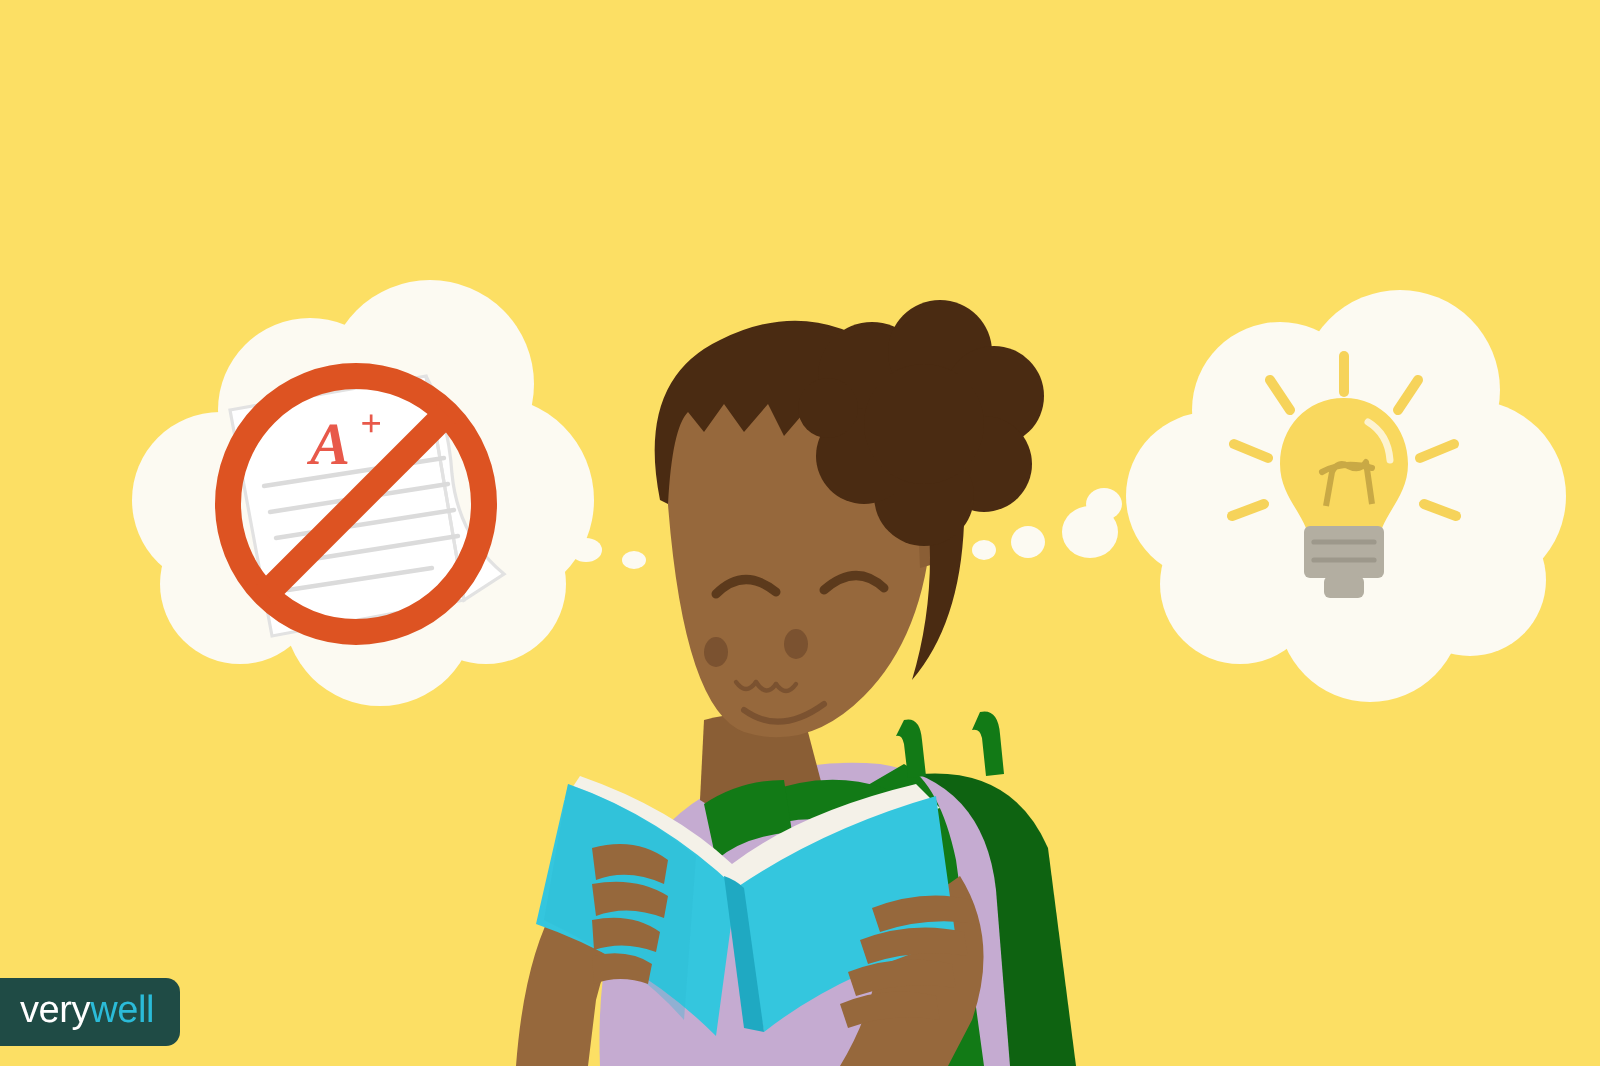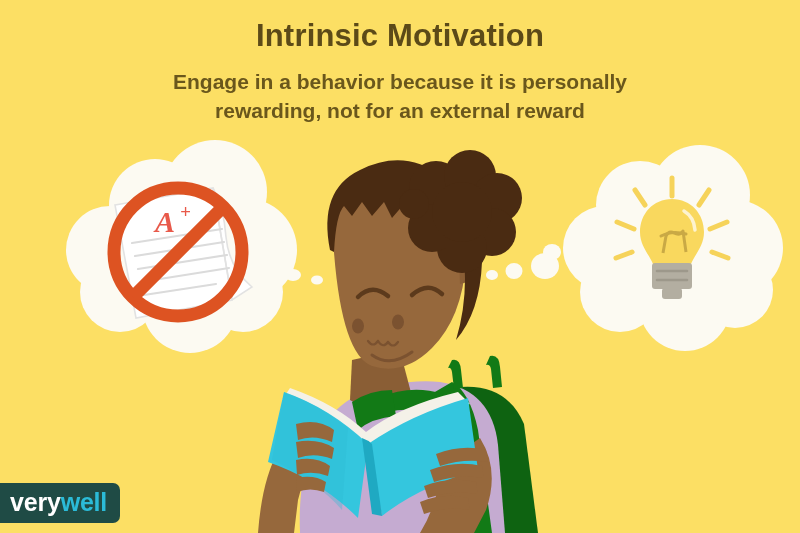--- a/index.html
+++ b/index.html
@@ -60,22 +60,22 @@
     position: absolute;
     left: -14px;
     bottom: 10px;
     background: #1F4B45;
     border-radius: 7px;
     padding: 7px 13px 8px 24px;
     z-index: 60;
     line-height: 1;
   }
   .logo-text {
-    font-size: 25px;
-    font-weight: bold;
+    font-size: 19px;
+    font-weight: normal;
     letter-spacing: -0.2px;
   }
   .logo-very { color: #FFFFFF; }
   .logo-well { color: #2BBBD8; }
 </style>
 </head>
 <body>
 
 <div id="canvas">
 
@@ -289,24 +289,20 @@
 
       <g fill="#96683C">
         <path d="M436 454 Q462 444 486 450 L488 462 Q464 458 440 466 Z"></path>
         <path d="M430 470 Q456 460 482 466 L484 478 Q458 474 434 482 Z"></path>
         <path d="M424 486 Q450 476 476 482 L478 494 Q452 490 428 498 Z"></path>
         <path d="M420 502 Q444 492 468 498 L470 510 Q446 506 424 514 Z"></path>
       </g>
     </g>
   </svg>
 
-  <div class="headings">
-    <h1 class="title">Intrinsic Motivation</h1>
-    <p class="subtitle">Engage in a behavior because it is personally rewarding, not for an external reward</p>
-  </div>
 
   <div class="logo-badge">
     <span class="logo-text">
       <span class="logo-very">very</span><span class="logo-well">well</span>
     </span>
   </div>
 
 </div>
 
 </body></html>

